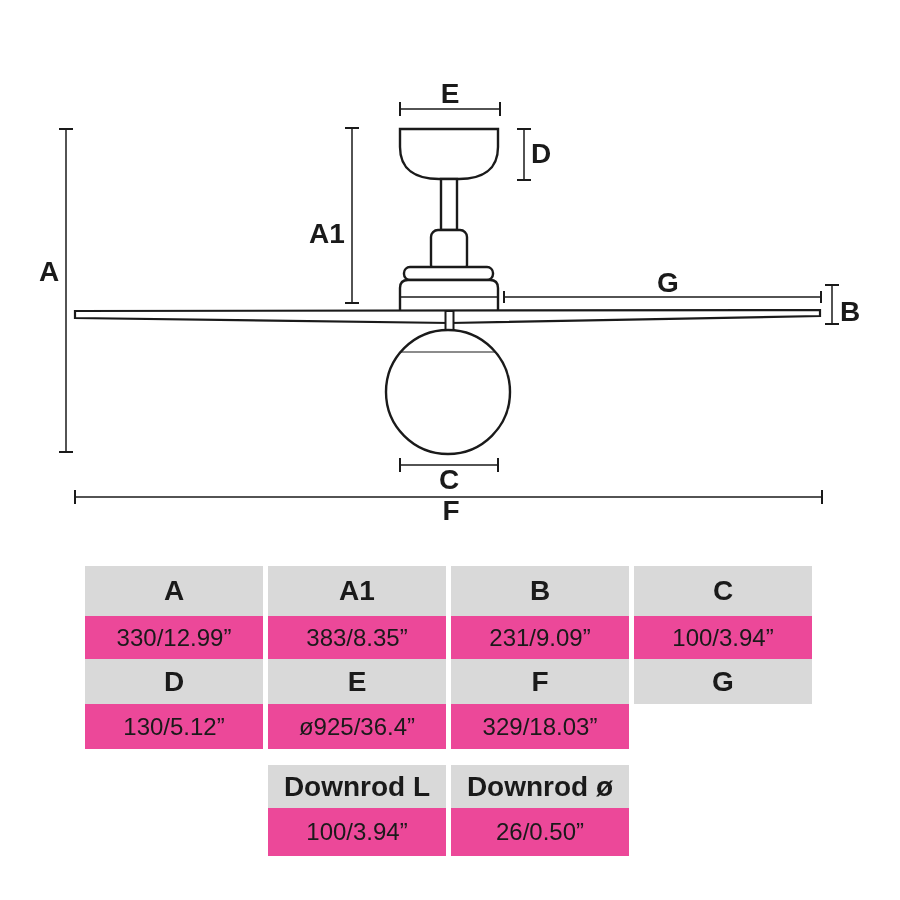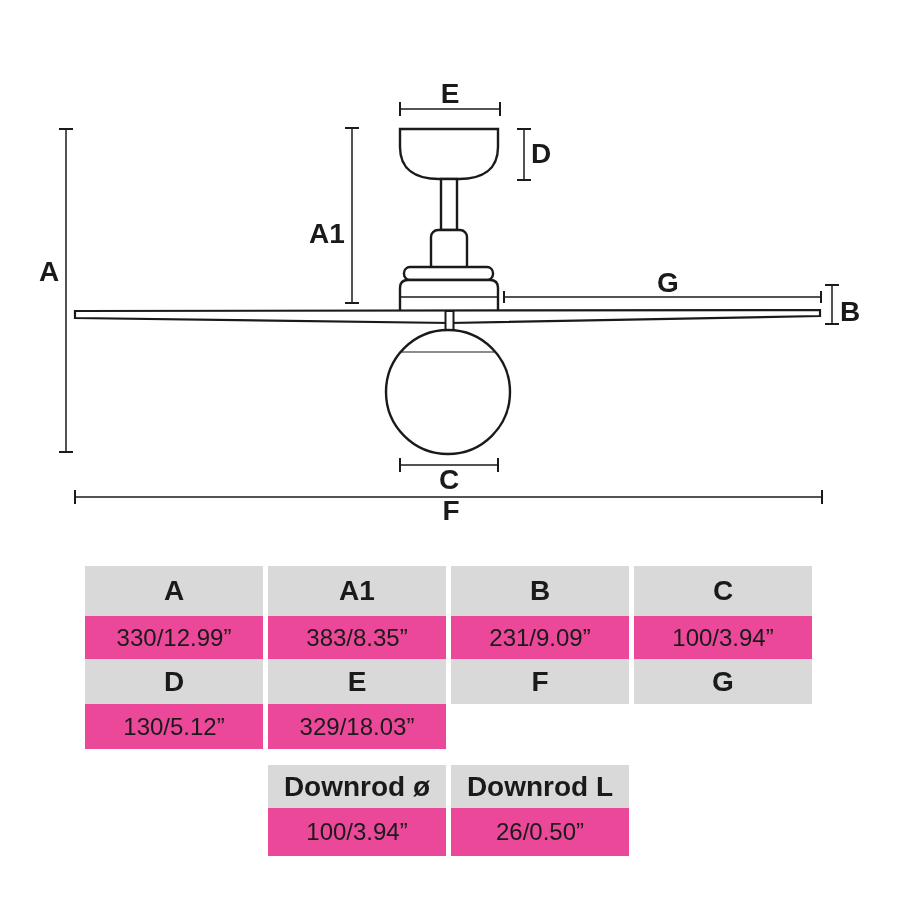--- a/index.html
+++ b/index.html
@@ -118,23 +118,24 @@
     <div class="vc">383/8.35”</div>
     <div class="vc">231/9.09”</div>
     <div class="vc">100/3.94”</div>
 
     <div class="hc">D</div>
     <div class="hc">E</div>
     <div class="hc">F</div>
     <div class="hc">G</div>
 
     <div class="vc">130/5.12”</div>
+    <div class="vc">ø925/36.4”</div>
     <div class="vc">329/18.03”</div>
   </div>
 
   <div class="downrod-table">
+    <div class="hc">Downrod L</div>
     <div class="hc">Downrod ø</div>
-    <div class="hc">Downrod L</div>
     <div class="vc">100/3.94”</div>
     <div class="vc">26/0.50”</div>
   </div>
 
 </div>
 
 </body></html>

